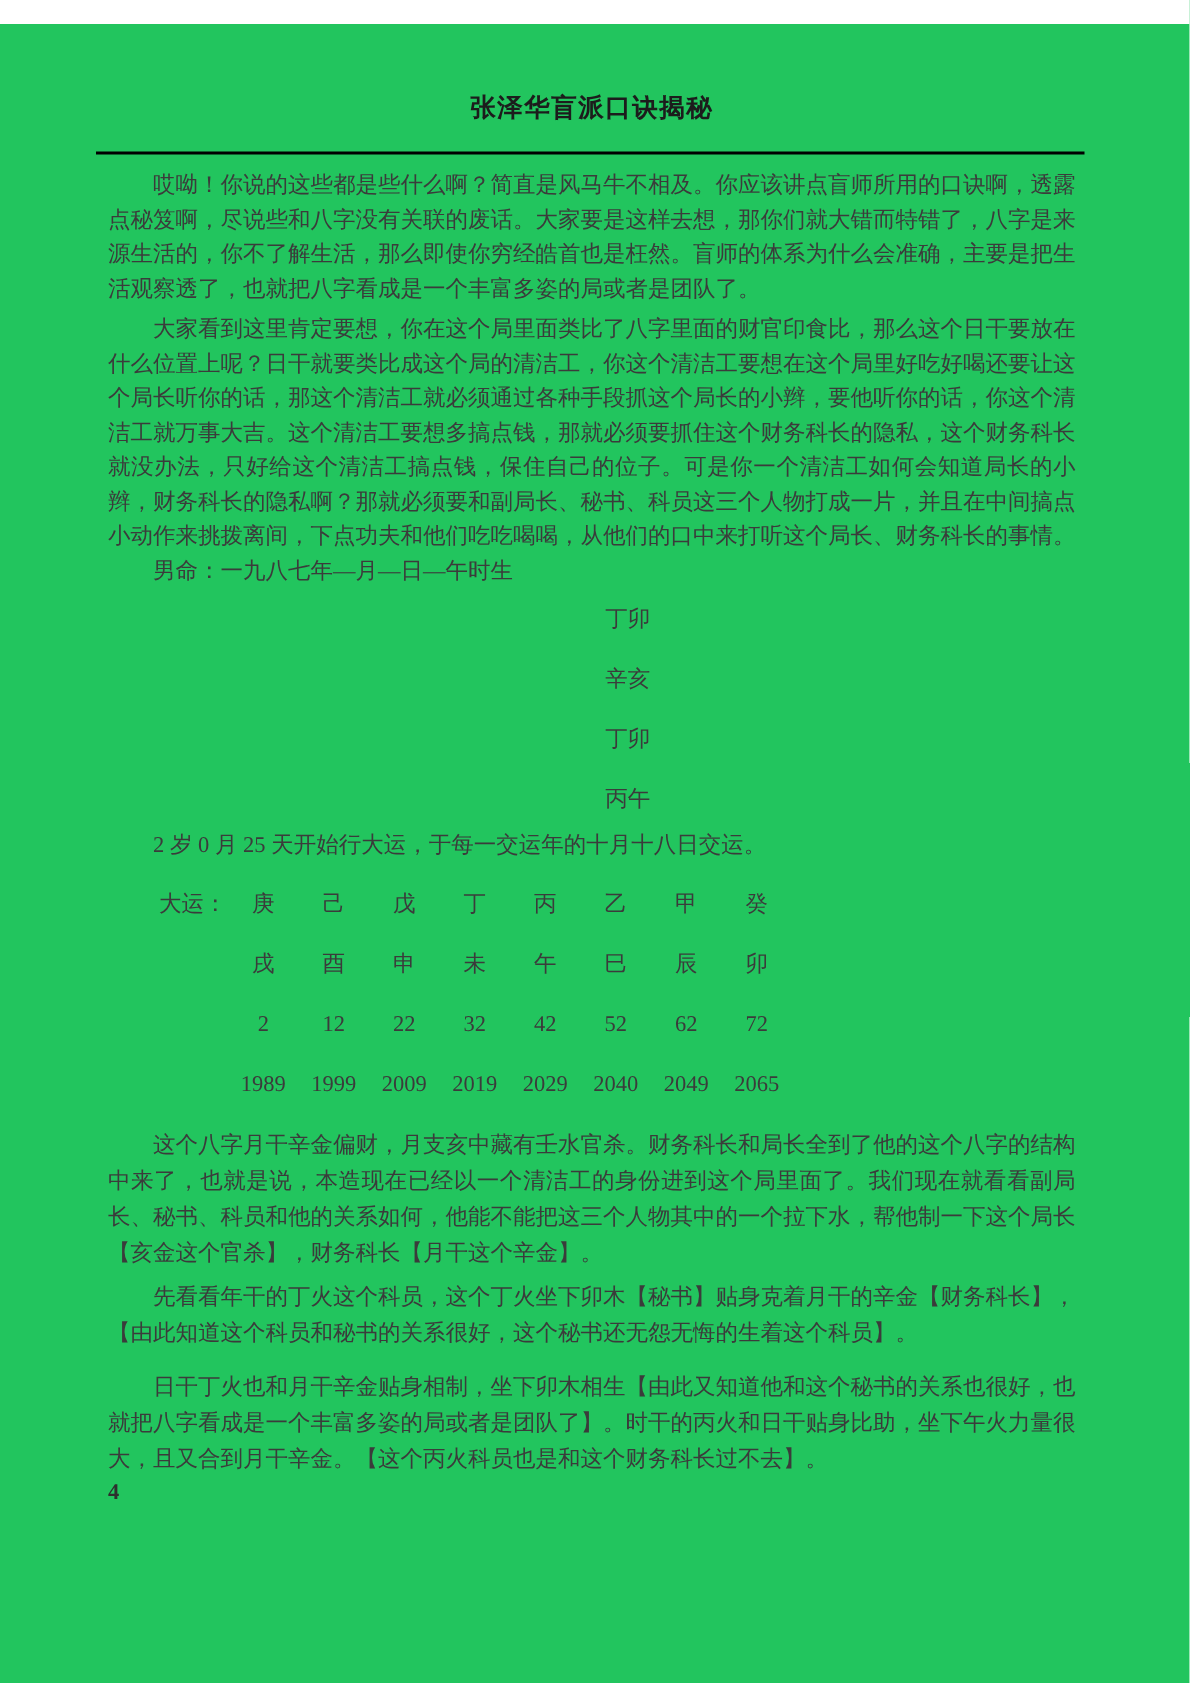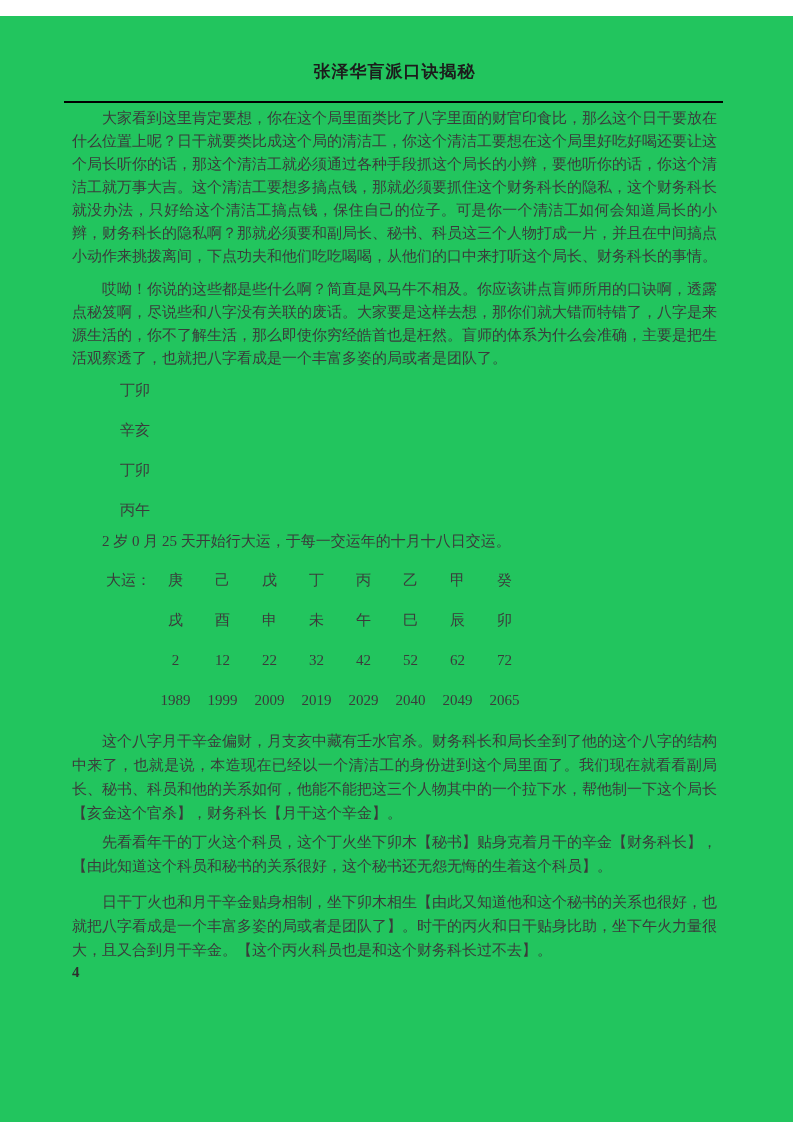--- a/index.html
+++ b/index.html
@@ -51,20 +51,21 @@
   .line-indent {
     margin: 0;
     text-indent: 2em;
     line-height: 23px;
     white-space: nowrap;
   }
   .pillars { margin-left: 48px; }
   .pillar {
     height: 40px;
     line-height: 40px;
+    text-align: center;
   }
   .dayun { }
   .dayun-row {
     display: grid;
     grid-template-columns: 46px repeat(8, 47px);
     margin-left: 34px;
     height: 40px;
     line-height: 40px;
   }
   .dayun-cell { text-align: center; }
@@ -77,23 +78,24 @@
   }
 </style>
 </head>
 <body>
 
 <div class="page">
 
   <h1 class="doc-title">张泽华盲派口诀揭秘</h1>
   <div class="title-rule"></div>
 
+  <p class="par lh23 mt10">哎呦！你说的这些都是些什么啊？简直是风马牛不相及。你应该讲点盲师所用的口诀啊，透露点秘笈啊，尽说些和八字没有关联的废话。大家要是这样去想，那你们就大错而特错了，八字是来源生活的，你不了解生活，那么即使你穷经皓首也是枉然。盲师的体系为什么会准确，主要是把生活观察透了，也就把八字看成是一个丰富多姿的局或者是团队了。</p>
   <p class="par lh23 mt4">大家看到这里肯定要想，你在这个局里面类比了八字里面的财官印食比，那么这个日干要放在什么位置上呢？日干就要类比成这个局的清洁工，你这个清洁工要想在这个局里好吃好喝还要让这个局长听你的话，那这个清洁工就必须通过各种手段抓这个局长的小辫，要他听你的话，你这个清洁工就万事大吉。这个清洁工要想多搞点钱，那就必须要抓住这个财务科长的隐私，这个财务科长就没办法，只好给这个清洁工搞点钱，保住自己的位子。可是你一个清洁工如何会知道局长的小辫，财务科长的隐私啊？那就必须要和副局长、秘书、科员这三个人物打成一片，并且在中间搞点小动作来挑拨离间，下点功夫和他们吃吃喝喝，从他们的口中来打听这个局长、财务科长的事情。</p>
-  <p class="par lh23 mt10">哎呦！你说的这些都是些什么啊？简直是风马牛不相及。你应该讲点盲师所用的口诀啊，透露点秘笈啊，尽说些和八字没有关联的废话。大家要是这样去想，那你们就大错而特错了，八字是来源生活的，你不了解生活，那么即使你穷经皓首也是枉然。盲师的体系为什么会准确，主要是把生活观察透了，也就把八字看成是一个丰富多姿的局或者是团队了。</p>
 
+  <p class="line-indent mt11">男命：一九八七年—月—日—午时生</p>
 
   <div class="pillars">
     <div class="pillar">丁卯</div>
     <div class="pillar">辛亥</div>
     <div class="pillar">丁卯</div>
     <div class="pillar">丙午</div>
   </div>
 
   <p class="line-indent mt11">2 岁 0 月 25 天开始行大运，于每一交运年的十月十八日交运。</p>
 

